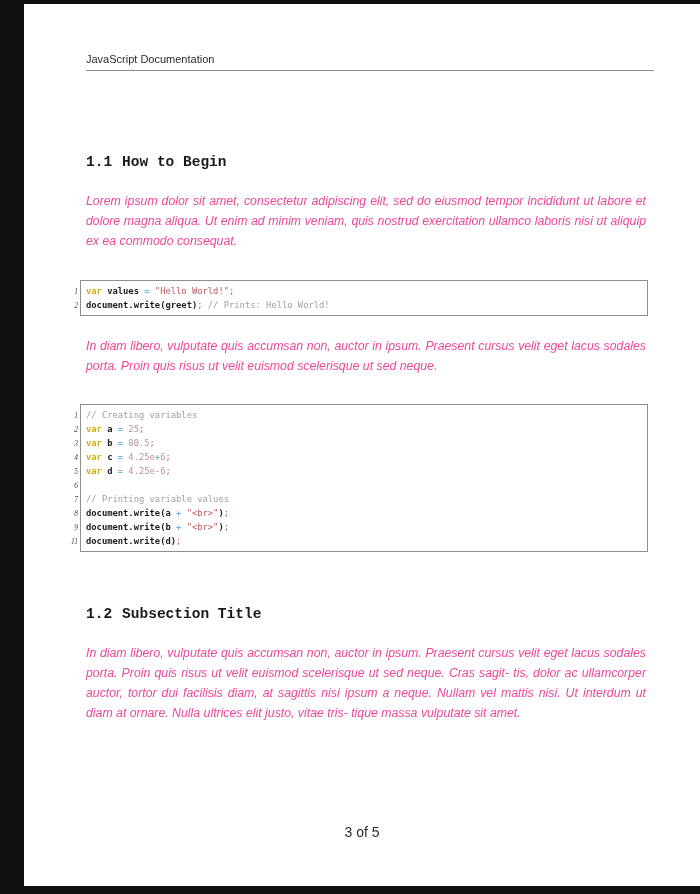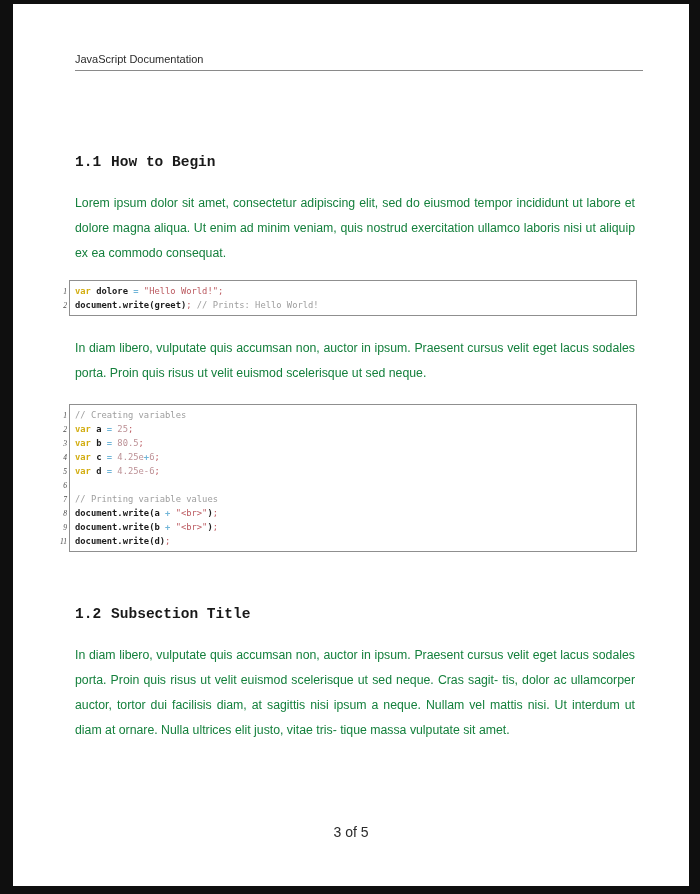--- a/index.html
+++ b/index.html
@@ -5,21 +5,21 @@
   * { margin:0; padding:0; box-sizing:border-box; }
   html,body { width:700px; height:894px; }
   body {
     background:#0f0f0f;
     font-family:"Liberation Sans", sans-serif;
     position:relative;
     overflow:hidden;
   }
   .page {
     position:absolute;
-    left:13px; top:4px;
+    left:24px; top:4px;
     width:676px; height:882px;
     background:#ffffff;
   }
 
   .doc-header {
     position:absolute; left:62px; right:46px; top:49px;
     font-size:11px; color:#2b2b2b;
     padding-bottom:5px;
     border-bottom:1px solid #8a8a8a;
   }
@@ -34,22 +34,23 @@
   .h2 {
     font-size:14.5px; font-weight:bold; color:#191919;
     position:absolute; left:62px;font-family:Liberation Mono, monospace;
   }
   .h2 .sec-num { margin-right:10px; }
   .h2-1 { top:150px; }
   .h2-2 { top:602px; }
 
   .para {
     position:absolute; left:62px; width:560px;
-    font-size:12.3px; line-height:25px; color:#15803d;
+    font-size:12.3px; line-height:20px; color:#ec4899;
     text-align:justify;
+    font-style:italic;
   }
   .para-1 { top:187px; }
   .para-2 { top:332px; }
   .para-3 { top:639px; }
 
   .codeblock {
     position:absolute; left:56px; width:568px;
     border:1px solid #8f8f8f;
     background:#ffffff;
     padding:3px 4px 3px 5px;
@@ -90,21 +91,21 @@
   </div>
 
 
   <div class="h2 h2-1">
     <span class="sec-num">1.1</span><span>How to Begin</span>
   </div>
 
   <div class="para para-1">Lorem ipsum dolor sit amet, consectetur adipiscing elit, sed do eiusmod tempor incididunt ut labore et dolore magna aliqua.  Ut enim ad minim veniam, quis nostrud exercitation ullamco laboris nisi ut aliquip ex ea commodo consequat.</div>
 
   <div class="codeblock codeblock-1">
-      <div class="code-line"><span class="line-no">1</span><span class="tok-kw">var</span><span class="tok-id"> dolore </span><span class="tok-op">=</span><span class="tok-str"> "Hello World!"</span><span class="tok-pun">;</span></div>
+      <div class="code-line"><span class="line-no">1</span><span class="tok-kw">var</span><span class="tok-id"> values </span><span class="tok-op">=</span><span class="tok-str"> "Hello World!"</span><span class="tok-pun">;</span></div>
       <div class="code-line"><span class="line-no">2</span><span class="tok-id">document.write(greet)</span><span class="tok-pun">;</span><span class="tok-com"> // Prints: Hello World!</span></div>
     </div>
 
   <div class="para para-2">In diam libero, vulputate quis accumsan non, auctor in ipsum.  Praesent cursus velit eget lacus sodales porta.  Proin quis risus ut velit euismod scelerisque ut sed neque.</div>
 
   <div class="codeblock codeblock-2">
       <div class="code-line"><span class="line-no">1</span><span class="tok-com">// Creating variables</span></div>
       <div class="code-line"><span class="line-no">2</span><span class="tok-kw">var</span><span class="tok-id"> a </span><span class="tok-op">=</span><span class="tok-num"> 25</span><span class="tok-pun">;</span></div>
       <div class="code-line"><span class="line-no">3</span><span class="tok-kw">var</span><span class="tok-id"> b </span><span class="tok-op">=</span><span class="tok-num"> 80.5</span><span class="tok-pun">;</span></div>
       <div class="code-line"><span class="line-no">4</span><span class="tok-kw">var</span><span class="tok-id"> c </span><span class="tok-op">=</span><span class="tok-num"> 4.25e</span><span class="tok-op">+</span><span class="tok-num">6</span><span class="tok-pun">;</span></div>

